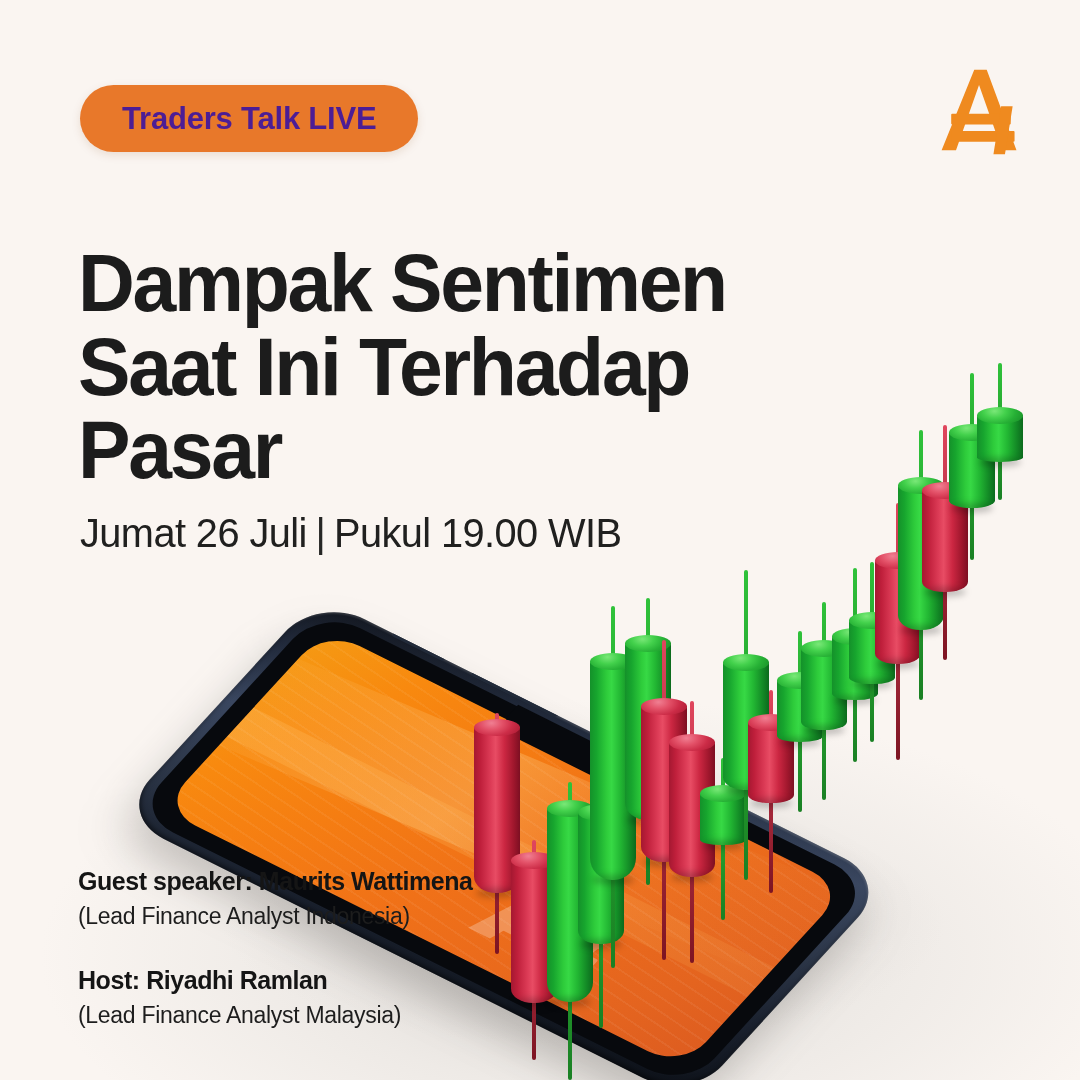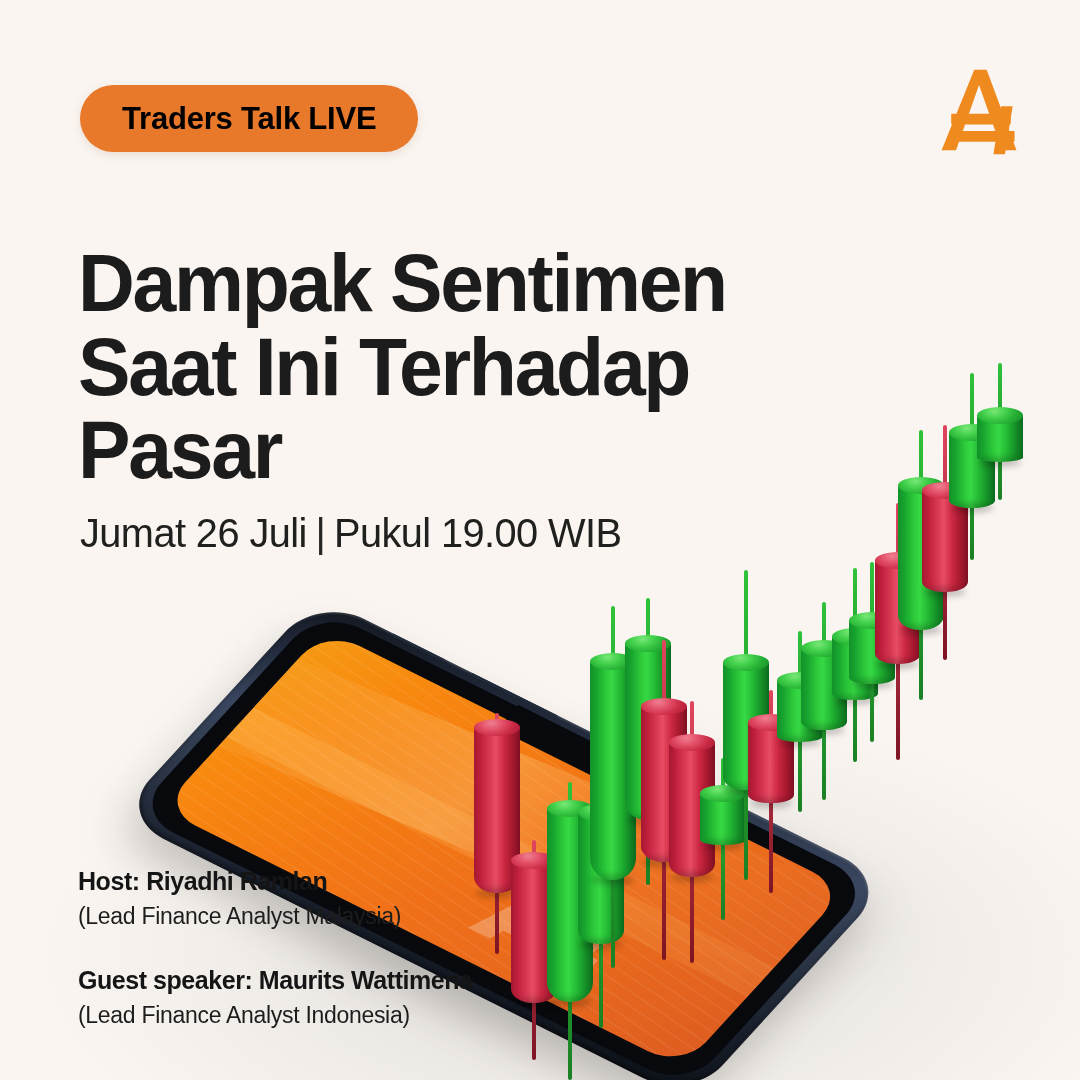--- a/index.html
+++ b/index.html
@@ -52,21 +52,21 @@
     height: 67px;
     padding: 0 42px;
     display: flex;
     align-items: center;
     justify-content: center;
     border-radius: 34px;
     background: #e8782a;
     box-shadow: 0 3px 10px rgba(120,60,10,0.13);
   }
   .badge-text {
-    color: #000000;
+    color: #4c1d95;
     font-size: 31px;
     font-weight: 700;
     letter-spacing: -0.2px;
     white-space: nowrap;
   }
 
   
   .logo {
     position: absolute;
     right: 52px;
@@ -539,21 +539,21 @@
         <div class="body3d g" style="top: 52px; height: 47px;">
           <div class="side"></div>
           <div class="cap"></div>
           <div class="footsh"></div>
         </div>
       </div>
     </div>
 
 <div class="credits">
       <div class="credit-block">
+        <div class="credit-name">Guest speaker: Maurits Wattimena</div>
+        <div class="credit-role">(Lead Finance Analyst Indonesia)</div>
+      </div>
+      <div class="credit-block">
         <div class="credit-name">Host: Riyadhi Ramlan</div>
         <div class="credit-role">(Lead Finance Analyst Malaysia)</div>
       </div>
-      <div class="credit-block">
-        <div class="credit-name">Guest speaker: Maurits Wattimena</div>
-        <div class="credit-role">(Lead Finance Analyst Indonesia)</div>
-      </div>
     </div>
   </div>
 
 </body></html>

